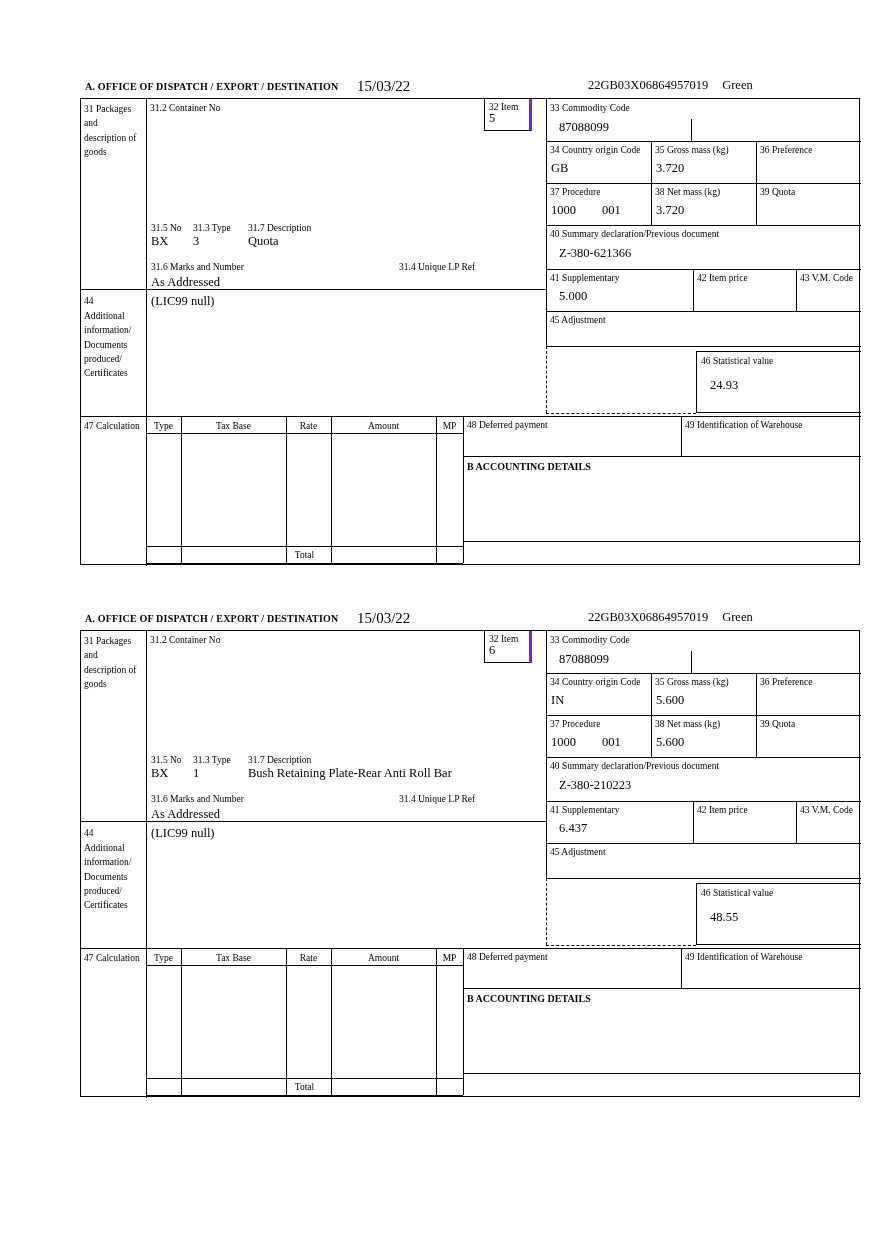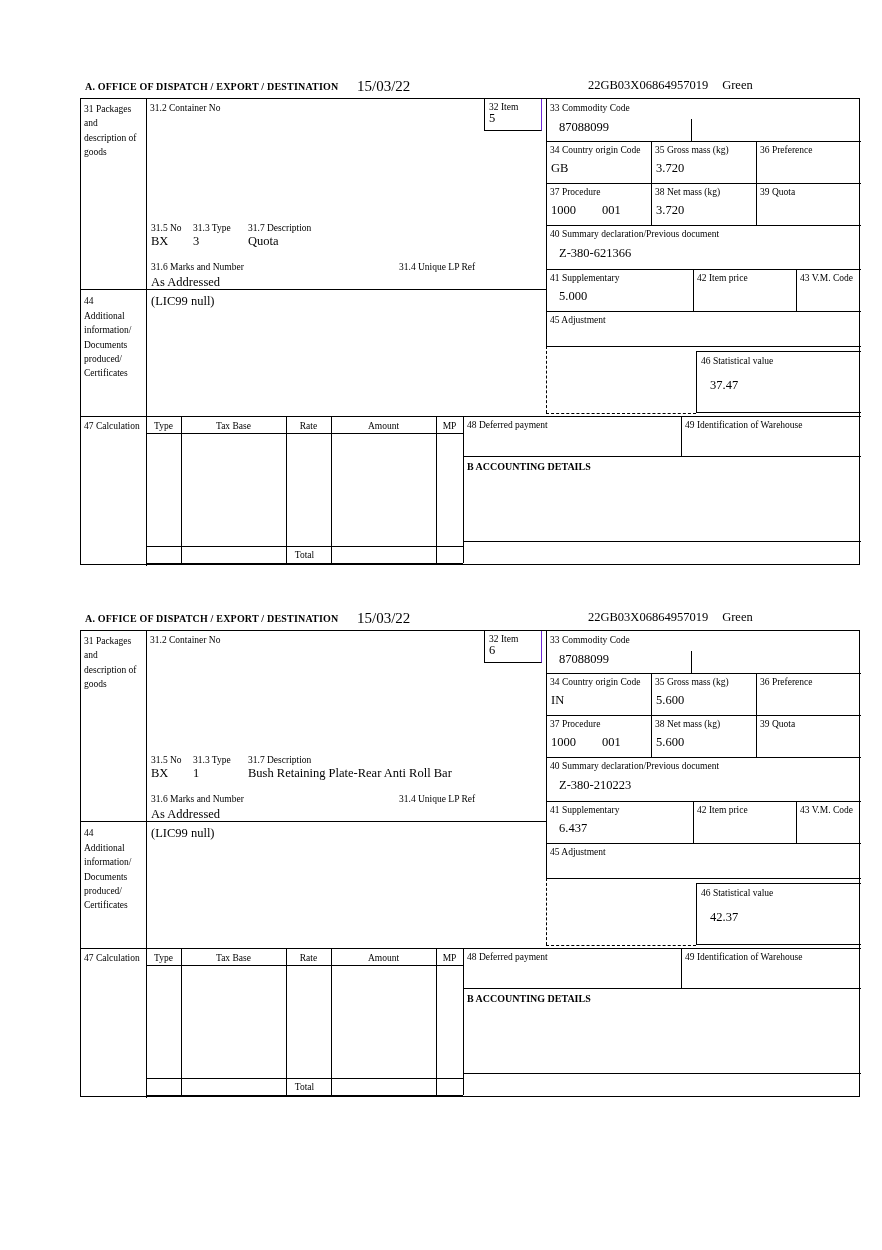--- a/index.html
+++ b/index.html
@@ -24,22 +24,22 @@
   .vl { position:absolute; width:1px; background:#000; display:block; }
   .hl.dash { height:0; background:none; border-top:1px dashed #000; }
   .vl.dash { width:0; background:none; border-left:1px dashed #000; }
 
   .lbl { position:absolute; font-size:9.5px; line-height:1.35; white-space:nowrap; }
   .lbl.wrap { white-space:normal; line-height:1.5; }
   .lbl.center { text-align:center; }
   .val { position:absolute; font-size:12.5px; white-space:nowrap; }
   .bold { font-weight:bold; }
 
-  .box32 { position:absolute; left:403px; top:0; width:58px; height:32px;
-           border-left:1px solid #000; border-right:1px solid #6d28d9; border-bottom:1px solid #000; }
+  .box32 { position:absolute; left:403px; top:0; width:48px; height:32px;
+           border-left:1px solid #000; border-right:3px solid #6d28d9; border-bottom:1px solid #000; }
   .box32 .lbl { left:4px; top:2px; }
   .box32 .val { left:4px; top:12px; }
 
   .box46 { position:absolute; left:615px; top:252px; width:165px; height:62px;
            border:1px solid #000; border-right:none; }
   .box46 .lbl { left:4px; top:3px; }
   .box46 .val { left:13px; top:26px; }
 </style>
 </head>
 <body>
@@ -130,21 +130,21 @@
 
       <div class="lbl" style="left:469px;top:173px">41 Supplementary</div>
       <div class="val" style="left:478px;top:190px">5.000</div>
       <div class="lbl" style="left:616px;top:173px">42 Item price</div>
       <div class="lbl" style="left:719px;top:173px">43 V.M. Code</div>
 
       <div class="lbl" style="left:469px;top:215px">45 Adjustment</div>
 
       <div class="box46">
         <div class="lbl">46 Statistical value</div>
-        <div class="val">37.47</div>
+        <div class="val">24.93</div>
       </div>
 
       <div class="lbl center" style="left:65px;top:321px;width:35px">Type</div>
       <div class="lbl center" style="left:100px;top:321px;width:105px">Tax Base</div>
       <div class="lbl center" style="left:205px;top:321px;width:45px">Rate</div>
       <div class="lbl center" style="left:250px;top:321px;width:105px">Amount</div>
       <div class="lbl center" style="left:355px;top:321px;width:27px">MP</div>
       <div class="lbl center" style="left:65px;top:450px;width:317px">Total</div>
 
       <div class="lbl" style="left:386px;top:320px">48 Deferred payment</div>
@@ -239,21 +239,21 @@
 
       <div class="lbl" style="left:469px;top:173px">41 Supplementary</div>
       <div class="val" style="left:478px;top:190px">6.437</div>
       <div class="lbl" style="left:616px;top:173px">42 Item price</div>
       <div class="lbl" style="left:719px;top:173px">43 V.M. Code</div>
 
       <div class="lbl" style="left:469px;top:215px">45 Adjustment</div>
 
       <div class="box46">
         <div class="lbl">46 Statistical value</div>
-        <div class="val">42.37</div>
+        <div class="val">48.55</div>
       </div>
 
       <div class="lbl center" style="left:65px;top:321px;width:35px">Type</div>
       <div class="lbl center" style="left:100px;top:321px;width:105px">Tax Base</div>
       <div class="lbl center" style="left:205px;top:321px;width:45px">Rate</div>
       <div class="lbl center" style="left:250px;top:321px;width:105px">Amount</div>
       <div class="lbl center" style="left:355px;top:321px;width:27px">MP</div>
       <div class="lbl center" style="left:65px;top:450px;width:317px">Total</div>
 
       <div class="lbl" style="left:386px;top:320px">48 Deferred payment</div>

